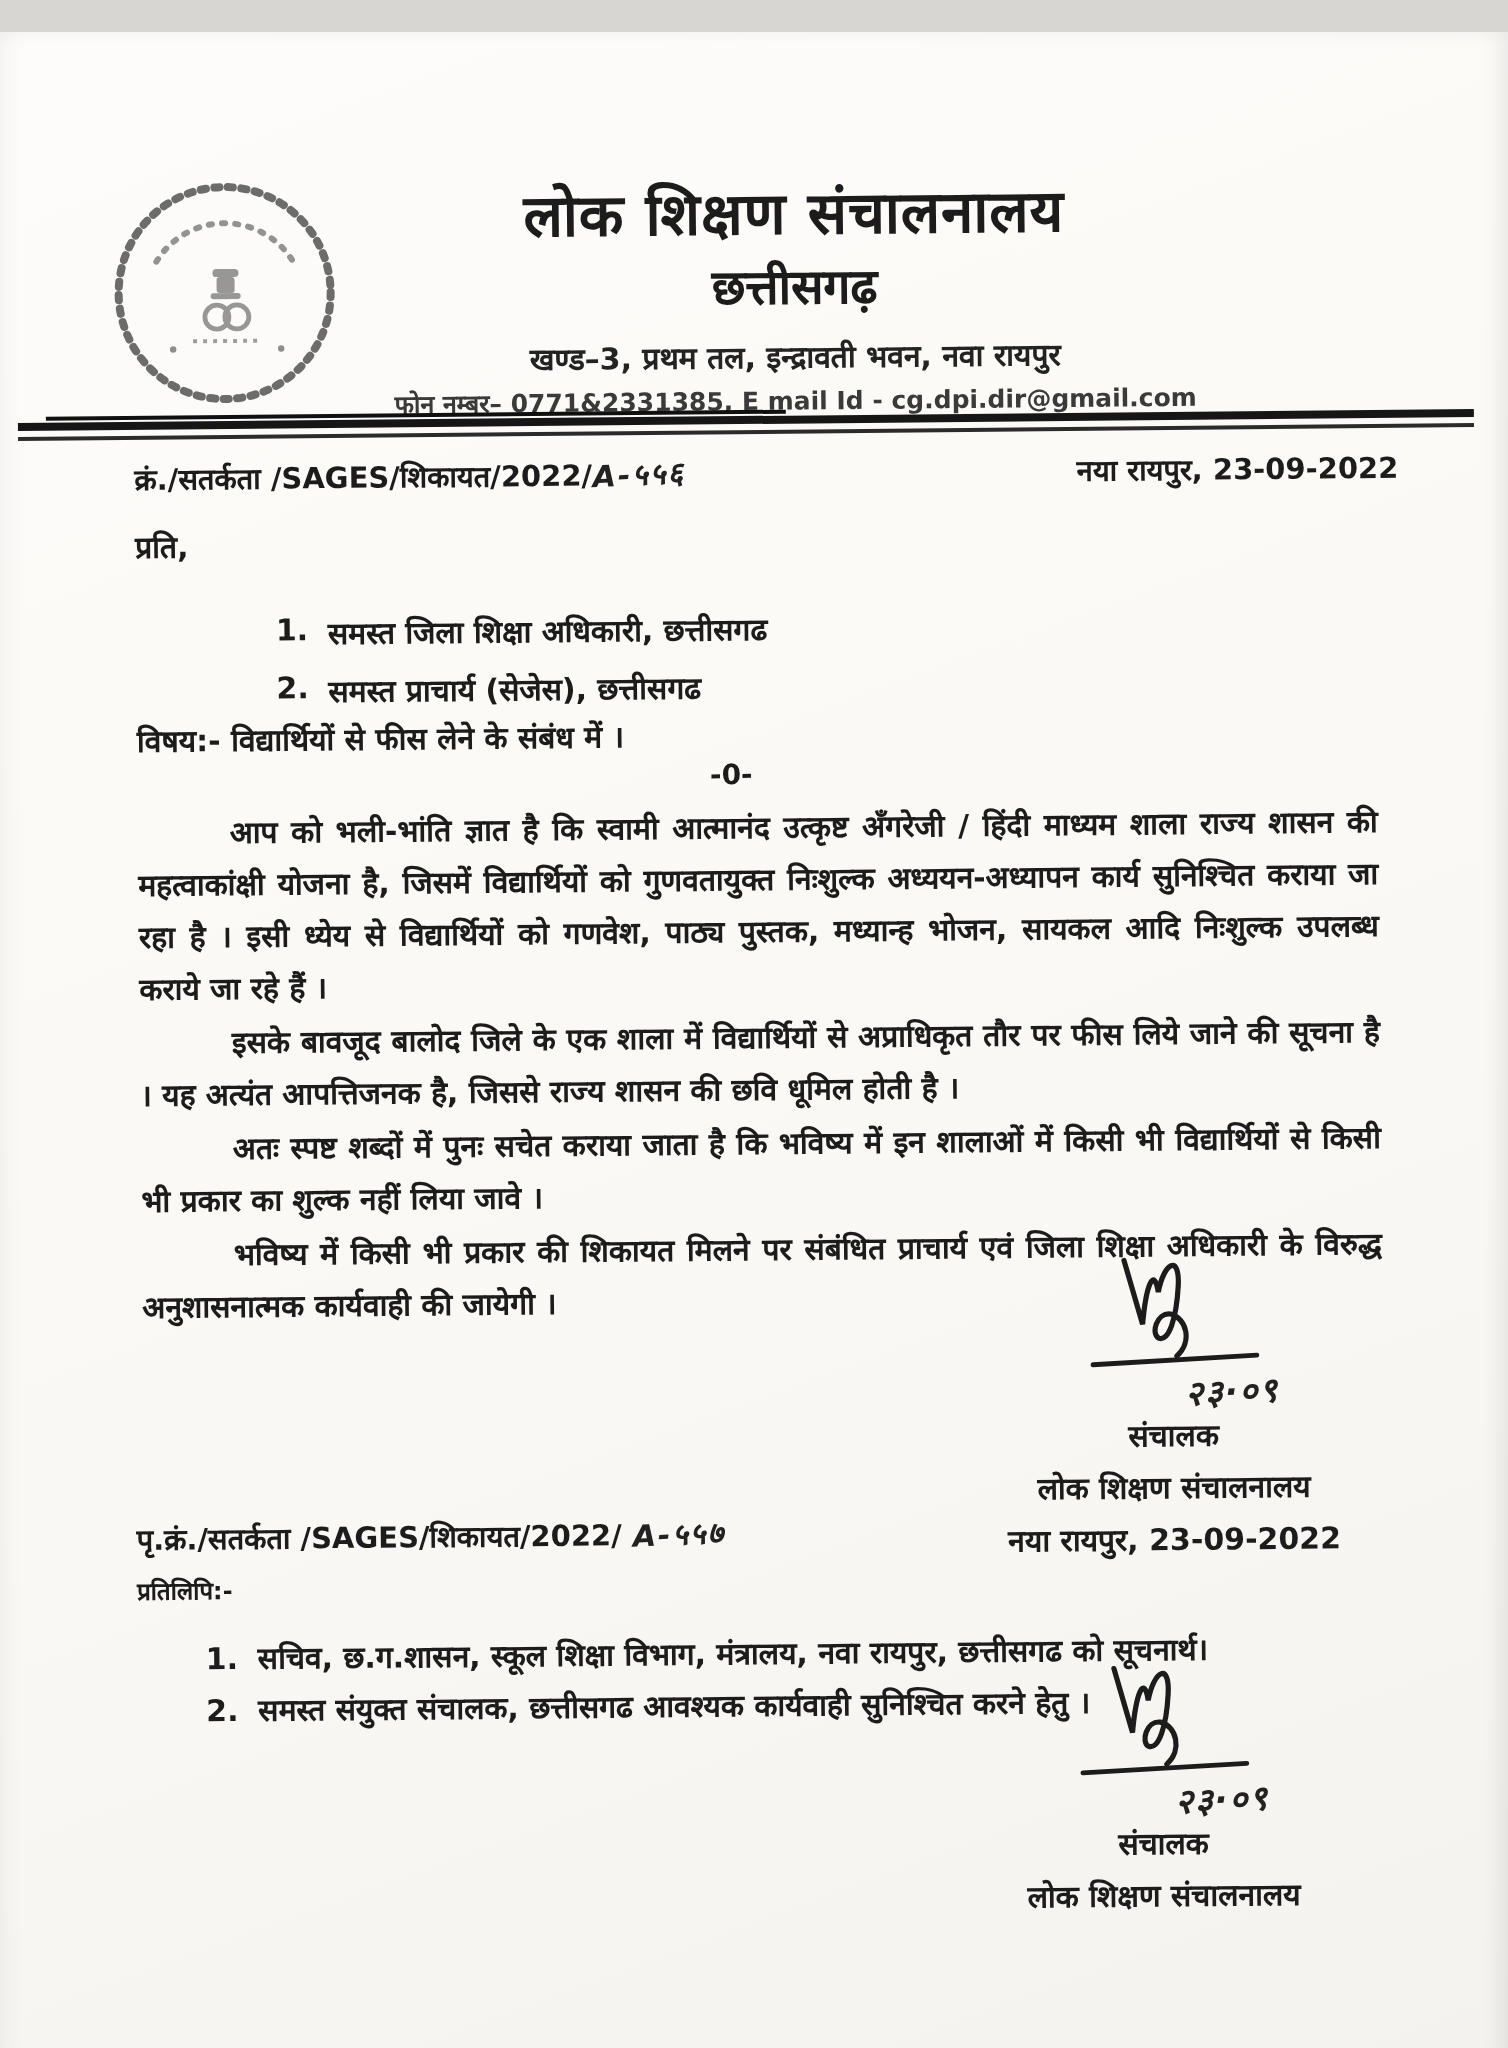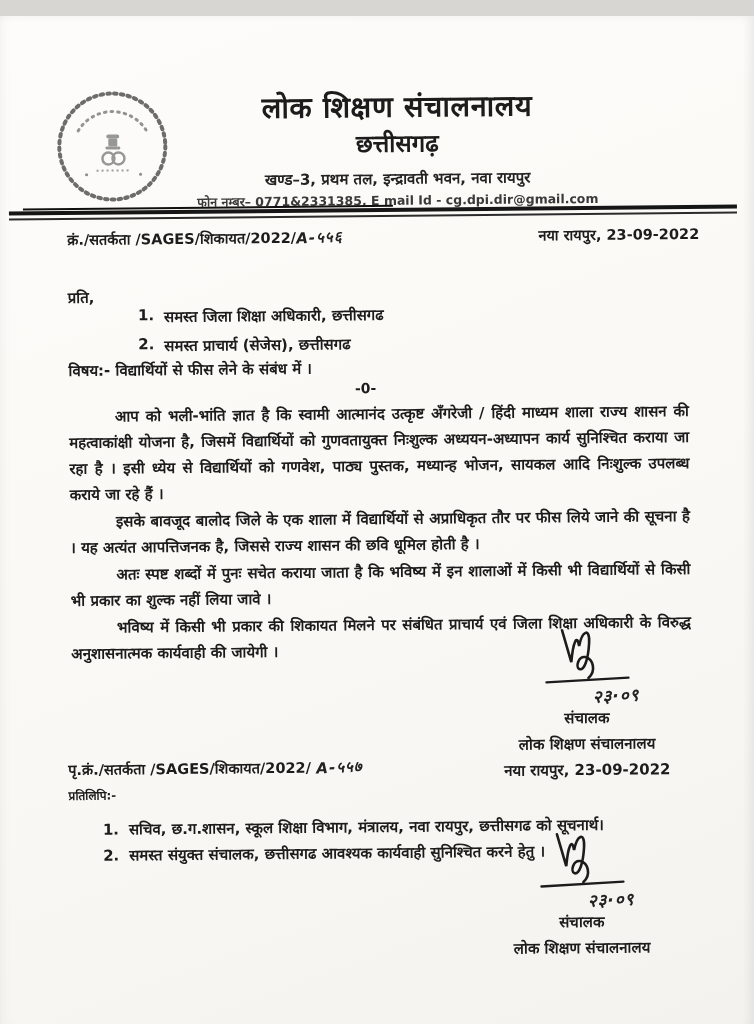--- a/index.html
+++ b/index.html
@@ -26,21 +26,21 @@
   .rule::after { content:""; position:absolute; left:14px; top:-7px; width:370px;
           border-top:2px solid #101010; }
 
   
   .ref-row { position:absolute; left:70px; right:52px; top:210px;
              display:flex; justify-content:space-between; align-items:baseline;
              font-size:14.5px; font-weight:bold; }
   .handwriting { font-style:italic; font-weight:bold; letter-spacing:1px;
                  transform:rotate(-2deg); display:inline-block; font-size:15px; color:#222; }
 
-  .to-label { position:absolute; left:70px; top:268px; font-size:15px; font-weight:bold; }
+  .to-label { position:absolute; left:70px; top:244px; font-size:15px; font-weight:bold; }
   .recipients { position:absolute; left:140px; top:288px; font-size:15px; font-weight:bold; }
   .recipients .r-line { margin-bottom:9px; display:flex; }
   .recipients .num { width:26px; }
 
   .subject { position:absolute; left:70px; top:341px; font-size:15px; font-weight:bold; }
   .divider { position:absolute; left:0; right:20px; top:364px; text-align:center;
              font-size:14px; font-weight:bold; }
 
   .body-text { position:absolute; left:70px; top:385px; width:620px;
                font-size:15px; font-weight:600; line-height:26px; text-align:justify; }

